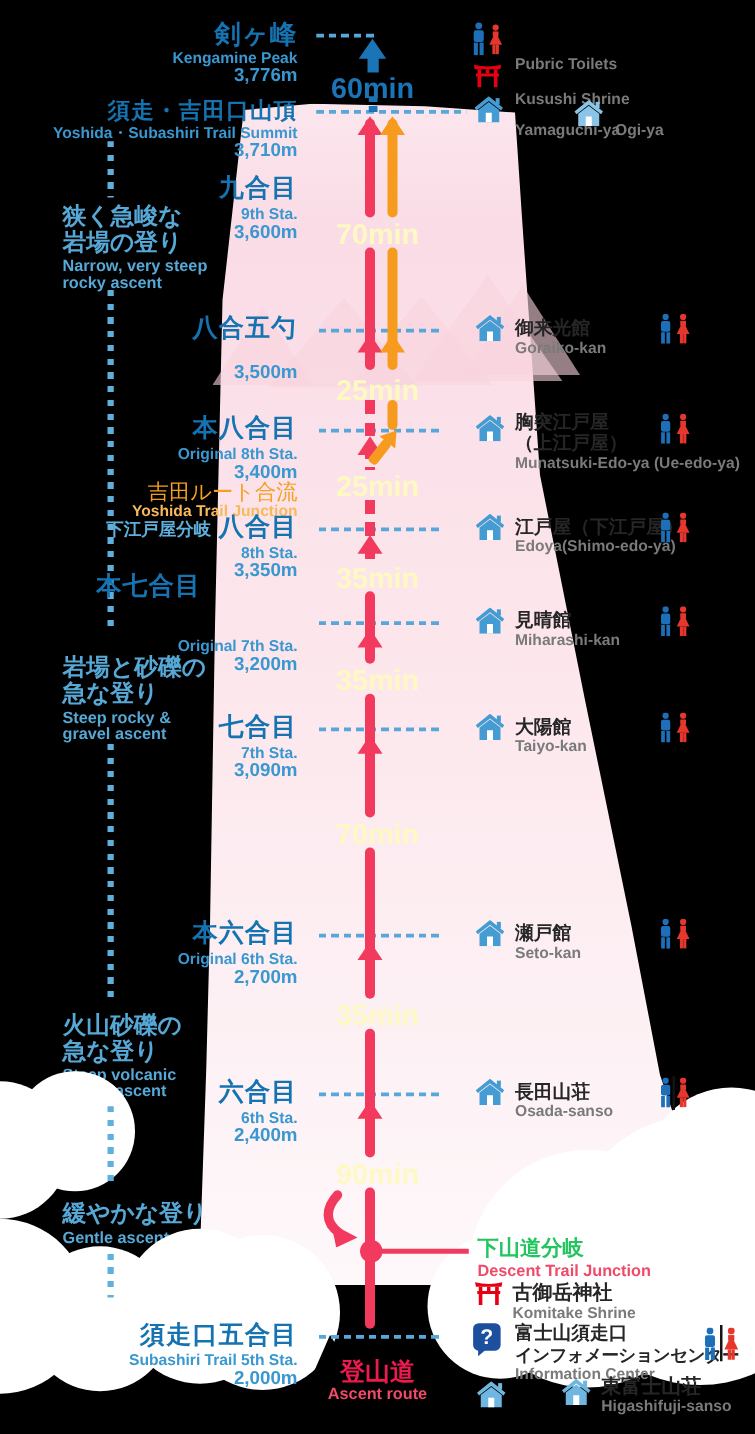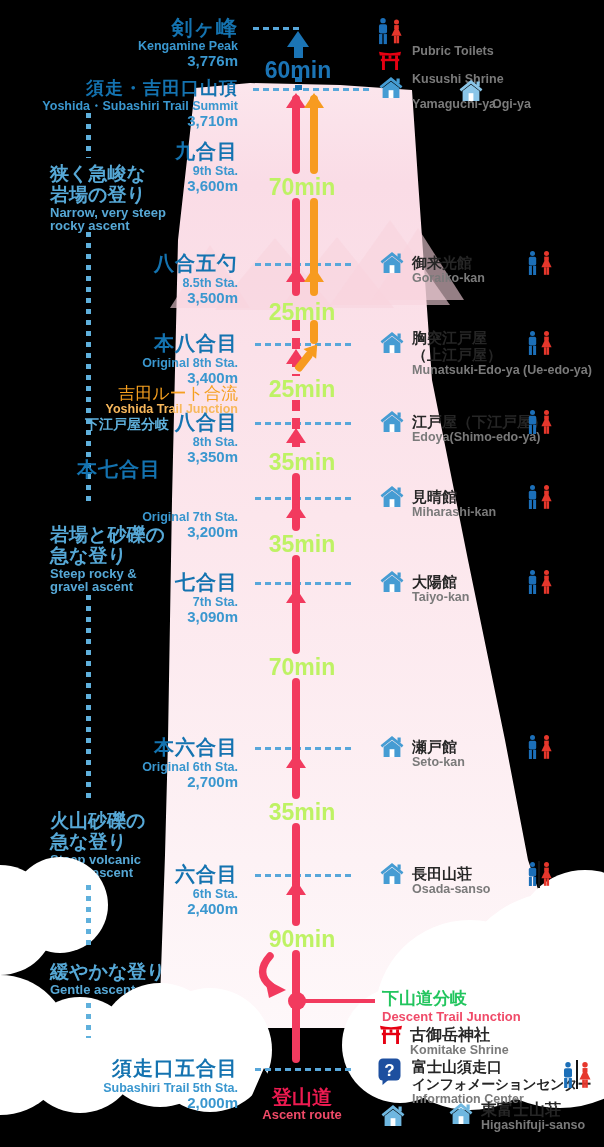--- a/index.html
+++ b/index.html
@@ -19,21 +19,21 @@
   .orgseg{width:8px;background:#f79b1f;border-radius:4px;z-index:5;}
   .ahead{width:0;height:0;border-left:10px solid rgba(0,0,0,0);border-right:10px solid rgba(0,0,0,0);border-bottom:15px solid #f23a5e;z-index:6;}
   .stadash{height:3px;background:repeating-linear-gradient(90deg,#58a7da 0 6px,rgba(0,0,0,0) 6px 10px);z-index:4;}
   .dotcol{width:5px;background:repeating-linear-gradient(180deg,#5fb0dc 0 5px,rgba(0,0,0,0) 5px 11px);z-index:5;}
   
   .lcol{left:0;width:238px;text-align:right;z-index:6;}
   .jp-sta{font-size:20px;font-weight:bold;color:#1473b0;line-height:22px;letter-spacing:1px;}
   .jp-sta .pfx{font-size:14px;color:#5fb0dc;letter-spacing:0;margin-right:6px;}
   .en-sta{font-size:12.5px;font-weight:bold;color:#3a97cf;line-height:14px;}
   .elev{font-size:15px;font-weight:bold;color:#3a97cf;line-height:16px;}
-  .time{width:100px;text-align:center;font-size:23px;font-weight:bold;color:#bef264;z-index:6;}
+  .time{width:100px;text-align:center;font-size:23px;font-weight:bold;color:#fef9c3;z-index:6;}
   .time.blue{color:#1b74b5;}
   .note-jp{font-size:19px;font-weight:bold;color:#56a8d6;line-height:21px;}
   .note-en{font-size:13px;font-weight:bold;color:#56a8d6;line-height:13px;}
   .hut-jp{font-size:15px;font-weight:bold;color:#262626;line-height:16px;z-index:6;}
   .hut-en{font-size:12.5px;color:#7a7a7a;line-height:13px;z-index:6;font-weight:bold;}
   .fac-lbl{font-size:12.5px;font-weight:bold;color:#7a7a7a;z-index:6;}
   .orange-jp{font-size:17px;font-weight:normal;color:#f59f1f;line-height:18px;}
   .orange-en{font-size:12.5px;font-weight:bold;color:#f8b85c;line-height:13px;}
   .red-jp{font-size:17px;font-weight:bold;color:#22c55e;line-height:19px;z-index:6;}
   .red-en{font-size:13px;font-weight:bold;color:#f04a68;line-height:14px;z-index:6;}
@@ -177,21 +177,20 @@
     <div class="abs time" style="left: 252px; top: 376px;">25min</div>
     <div class="abs time" style="left: 252px; top: 449px;">35min</div>
     <div class="abs time" style="left: 252px; top: 531px;">35min</div>
     <div class="abs time" style="left: 252px; top: 654px;">70min</div>
     <div class="abs time" style="left: 252px; top: 799px;">35min</div>
     <div class="abs time" style="left: 252px; top: 926px;">90min</div>
     <div class="abs lcol jp-sta" style="top: 140px;">九合目</div>
     <div class="abs lcol en-sta" style="top: 164px;">9th Sta.</div>
     <div class="abs lcol elev" style="top: 178px;">3,600m</div>
     <div class="abs lcol jp-sta" style="top: 252px;">八合五勺</div>
-    <div class="abs lcol en-sta" style="top: 276px;">8.5th Sta.</div>
     <div class="abs lcol elev" style="top: 290px;">3,500m</div>
     <div class="abs lcol jp-sta" style="top: 332px;">本八合目</div>
     <div class="abs lcol en-sta" style="top: 356px;">Original 8th Sta.</div>
     <div class="abs lcol elev" style="top: 370px;">3,400m</div>
     <div class="abs lcol jp-sta" style="top: 411px;"><span class="pfx">下江戸屋分岐</span>八合目</div>
     <div class="abs lcol en-sta" style="top: 435px;">8th Sta.</div>
     <div class="abs lcol elev" style="top: 449px;">3,350m</div>
     <div class="abs lcol jp-sta" style="top: 458px; text-align: center;">本七合目</div>
     <div class="abs lcol en-sta" style="top: 510px;">Original 7th Sta.</div>
     <div class="abs lcol elev" style="top: 524px;">3,200m</div>

